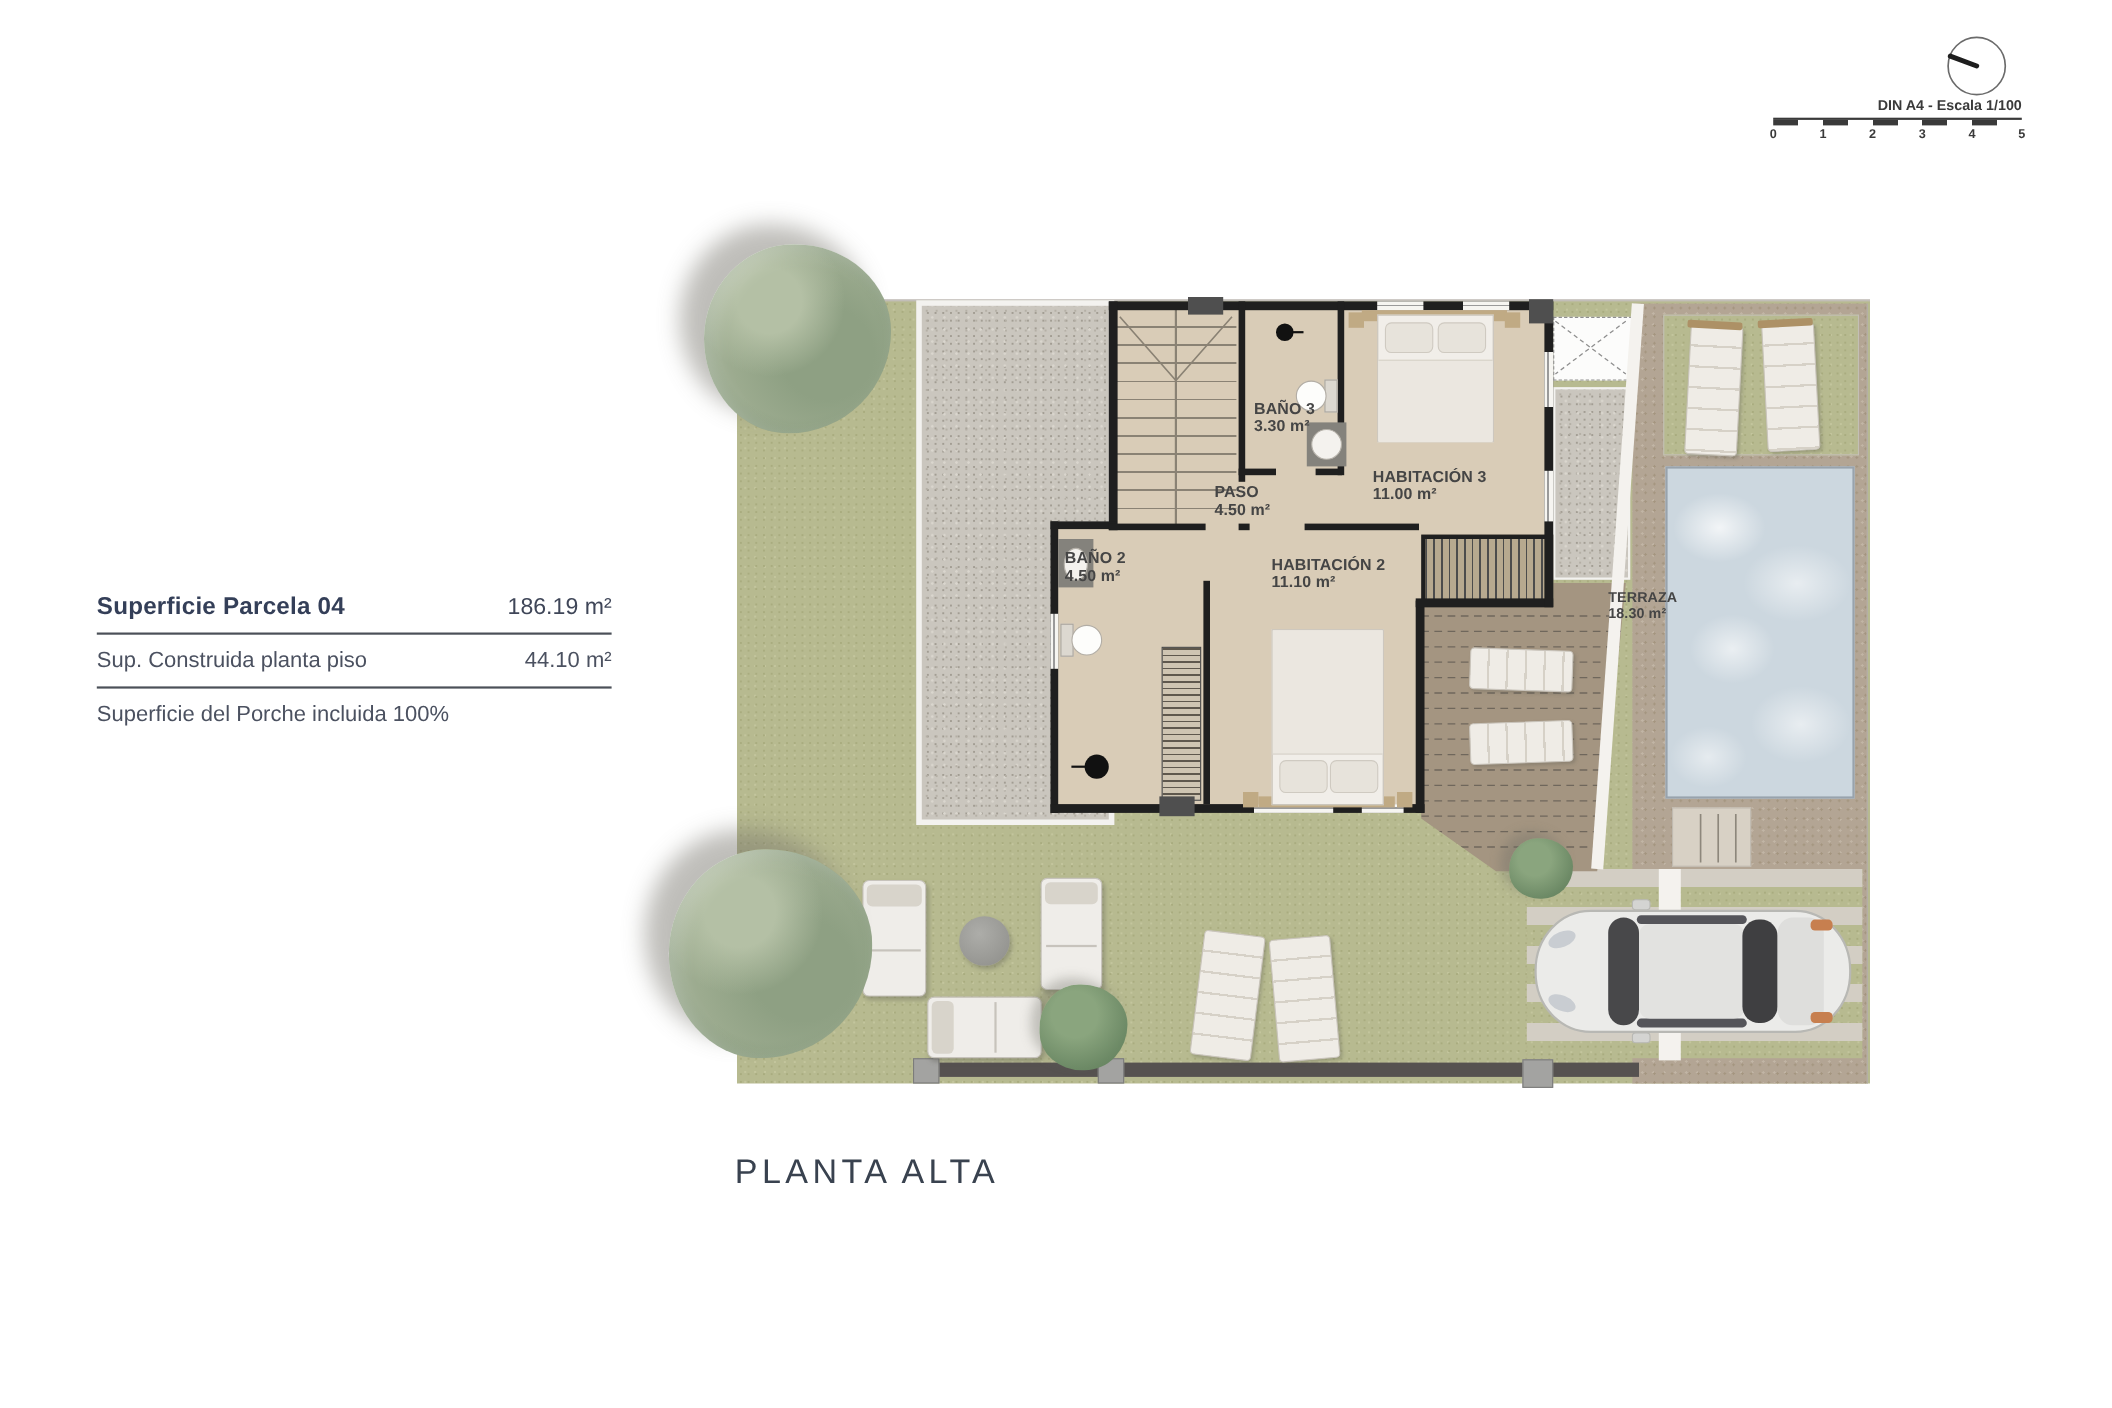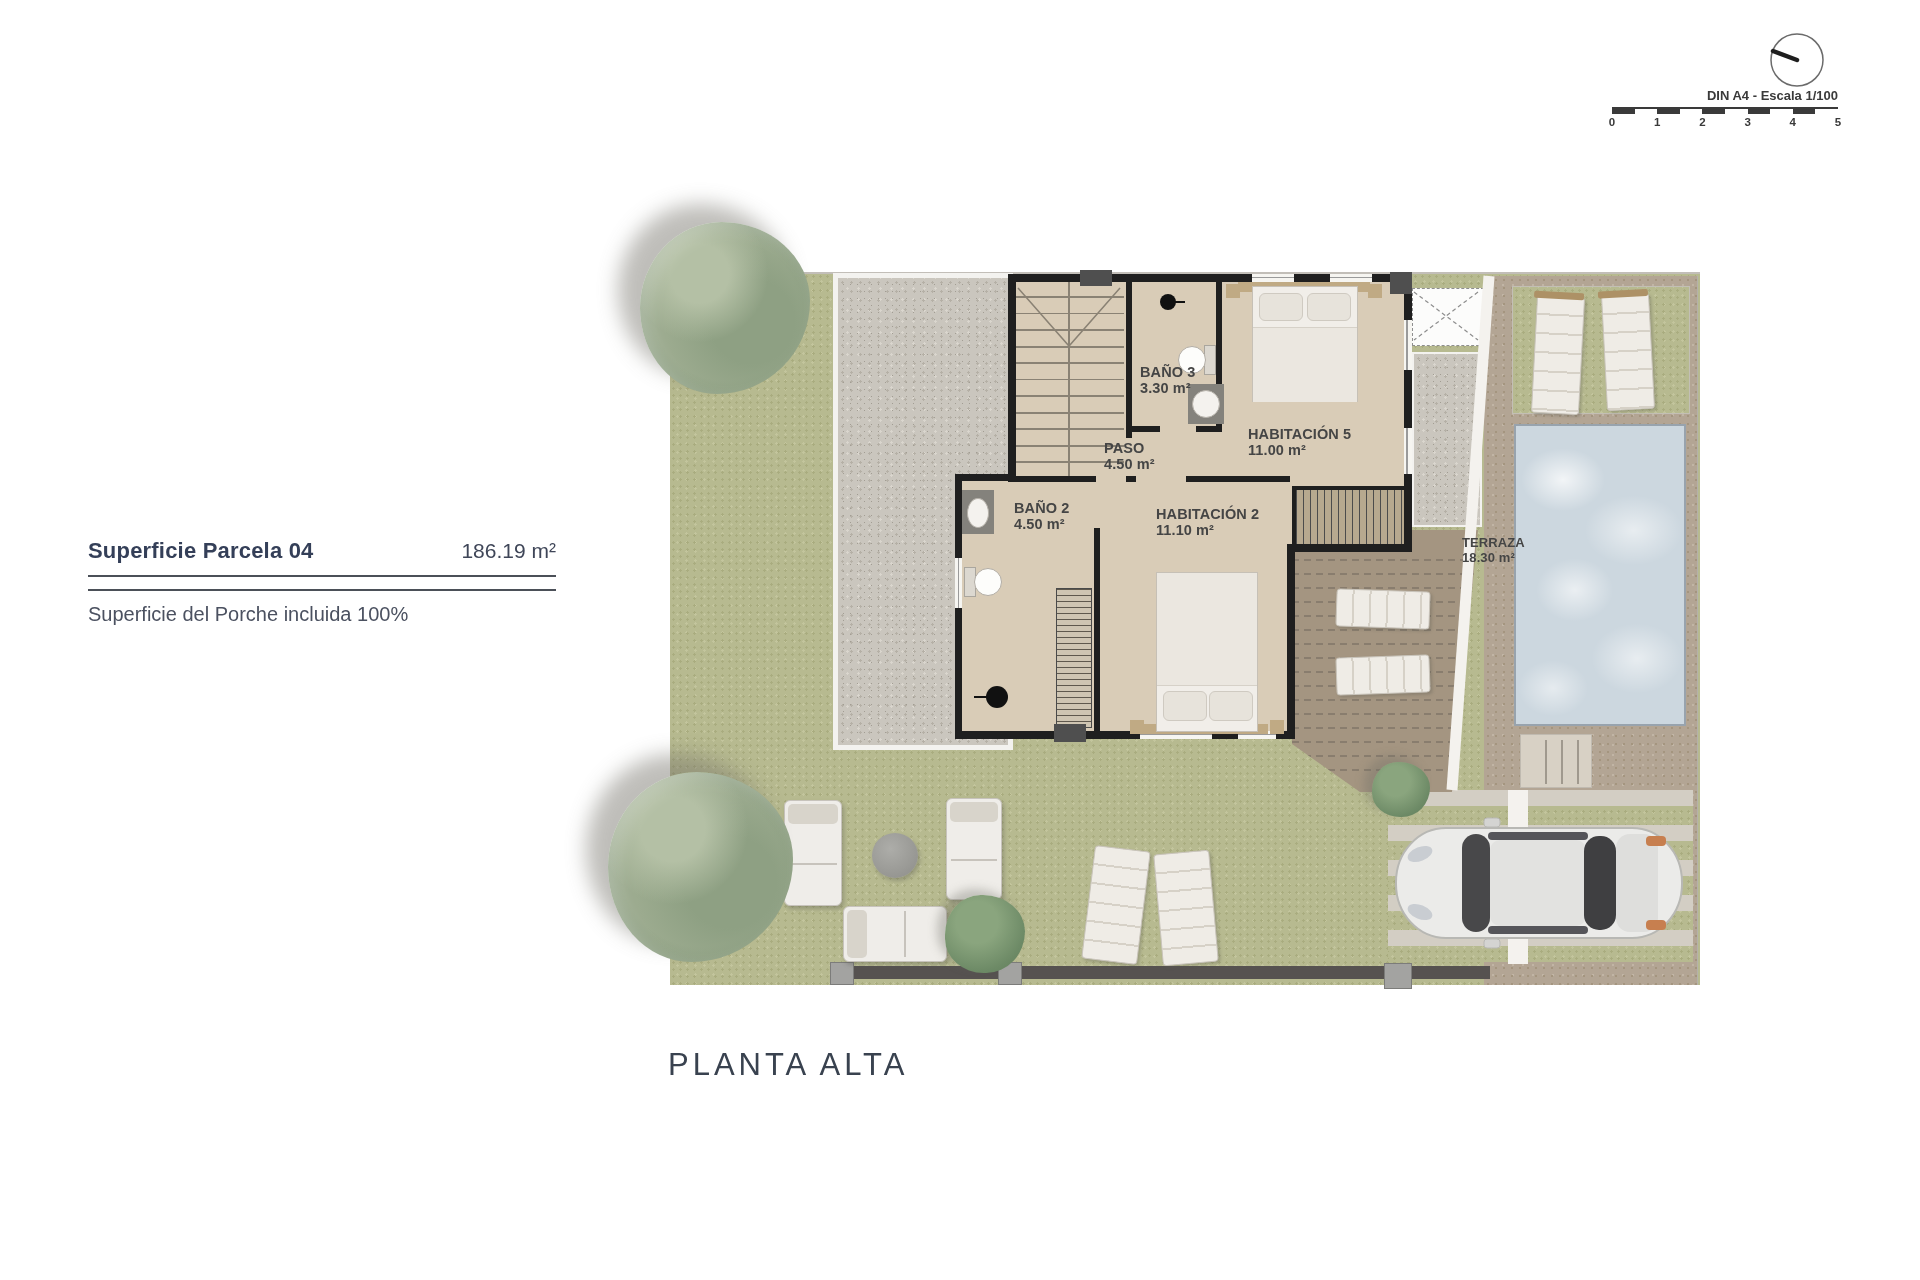--- a/index.html
+++ b/index.html
@@ -116,20 +116,24 @@
 <body>
 
 <div class="canvas">
 
   <section class="info">
     <div class="ip-row">
       <span class="ip-title">Superficie Parcela 04</span>
       <span class="ip-title-val">186.19 m²</span>
     </div>
     <hr class="ip-rule1">
+    <div class="ip-row ip-line">
+      <span>Sup. Construida planta piso</span>
+      <span class="v">44.10 m²</span>
+    </div>
     <hr class="ip-rule2">
     <div class="ip-note">Superficie del Porche incluida 100%</div>
   </section>
 
   <svg class="abs" style="left:1768px;top:30px" width="58" height="58">
     <circle cx="29" cy="30" r="26" fill="none" stroke="#6b6b6b" stroke-width="1.5"></circle>
     <line x1="29" y1="30" x2="5" y2="21" stroke="#1e1e1e" stroke-width="4.5" stroke-linecap="round"></line>
   </svg>
   <div class="scale-label">DIN A4 - Escala 1/100</div>
   <div class="ruler"></div>
@@ -259,24 +263,24 @@
 
   <div class="rlabel" style="left:1140px;top:364px">
     <span>BAÑO 3</span>
     <span>3.30 m²</span>
   </div>
   <div class="rlabel" style="left:1104px;top:440px">
     <span>PASO</span>
     <span>4.50 m²</span>
   </div>
   <div class="rlabel" style="left:1248px;top:426px">
-    <span>HABITACIÓN 5</span>
+    <span>HABITACIÓN 3</span>
     <span>11.00 m²</span>
   </div>
-  <div class="rlabel" style="left:1014px;top:500px">
+  <div class="rlabel" style="left:968px;top:500px">
     <span>BAÑO 2</span>
     <span>4.50 m²</span>
   </div>
   <div class="rlabel" style="left:1156px;top:506px">
     <span>HABITACIÓN 2</span>
     <span>11.10 m²</span>
   </div>
   <div class="rlabel small" style="left:1462px;top:536px">
     <span>TERRAZA</span>
     <span>18.30 m²</span>

